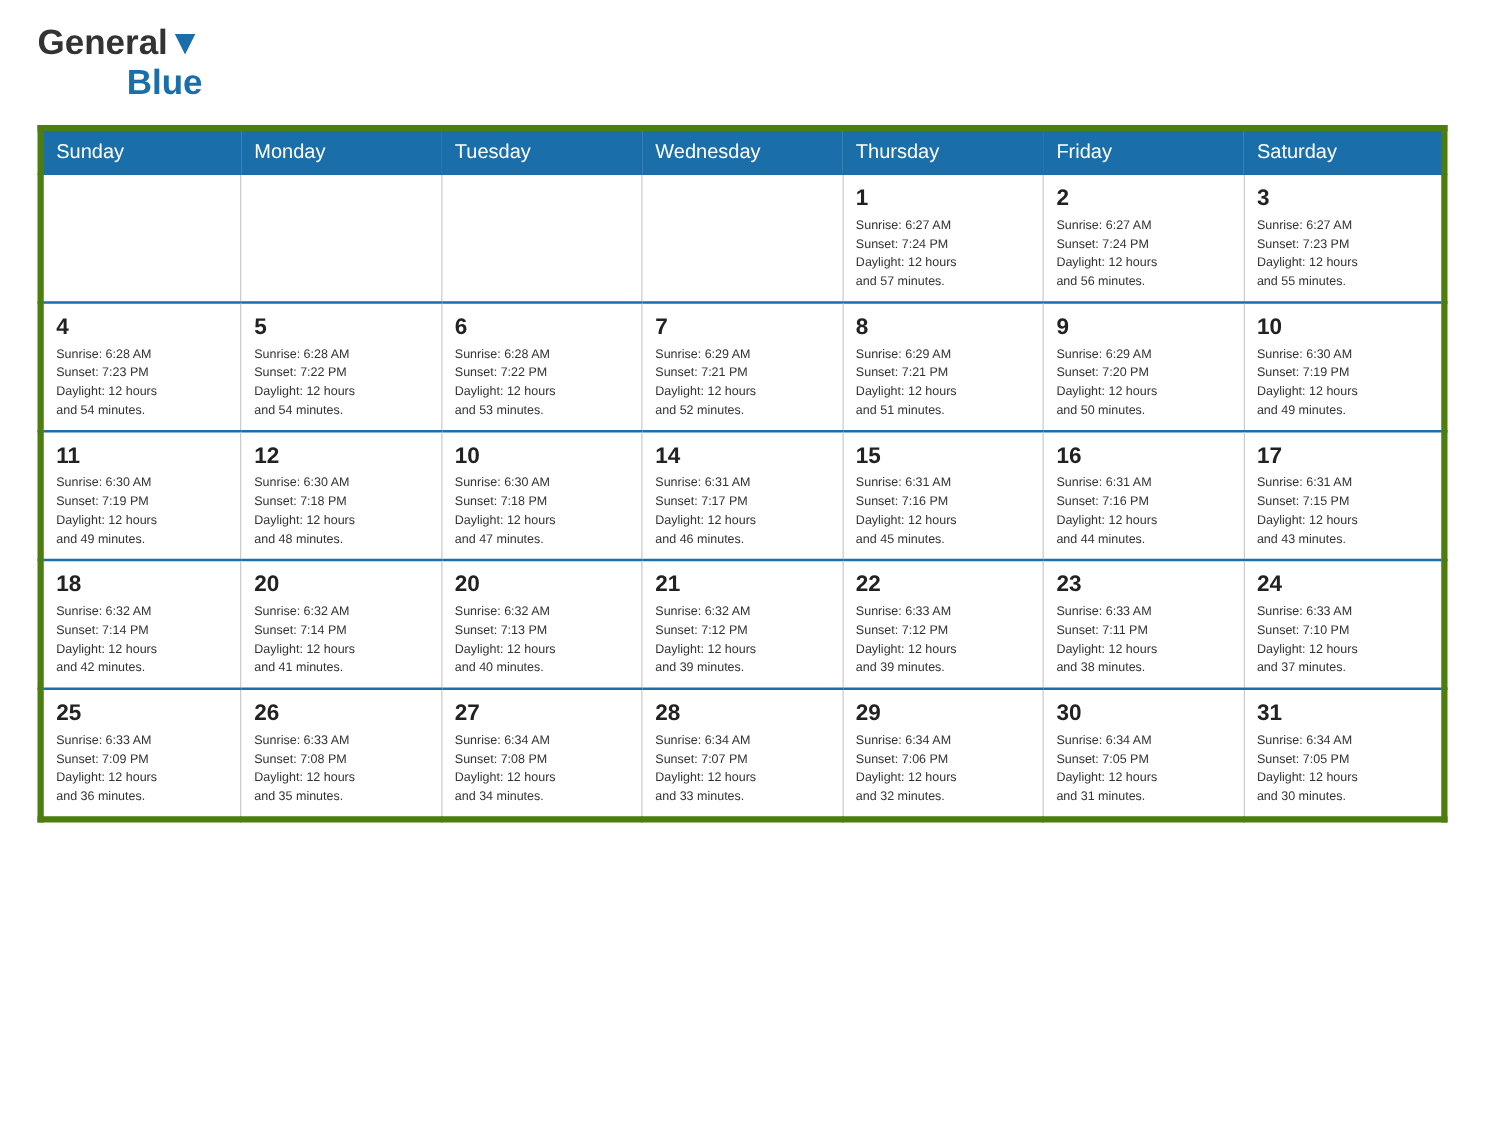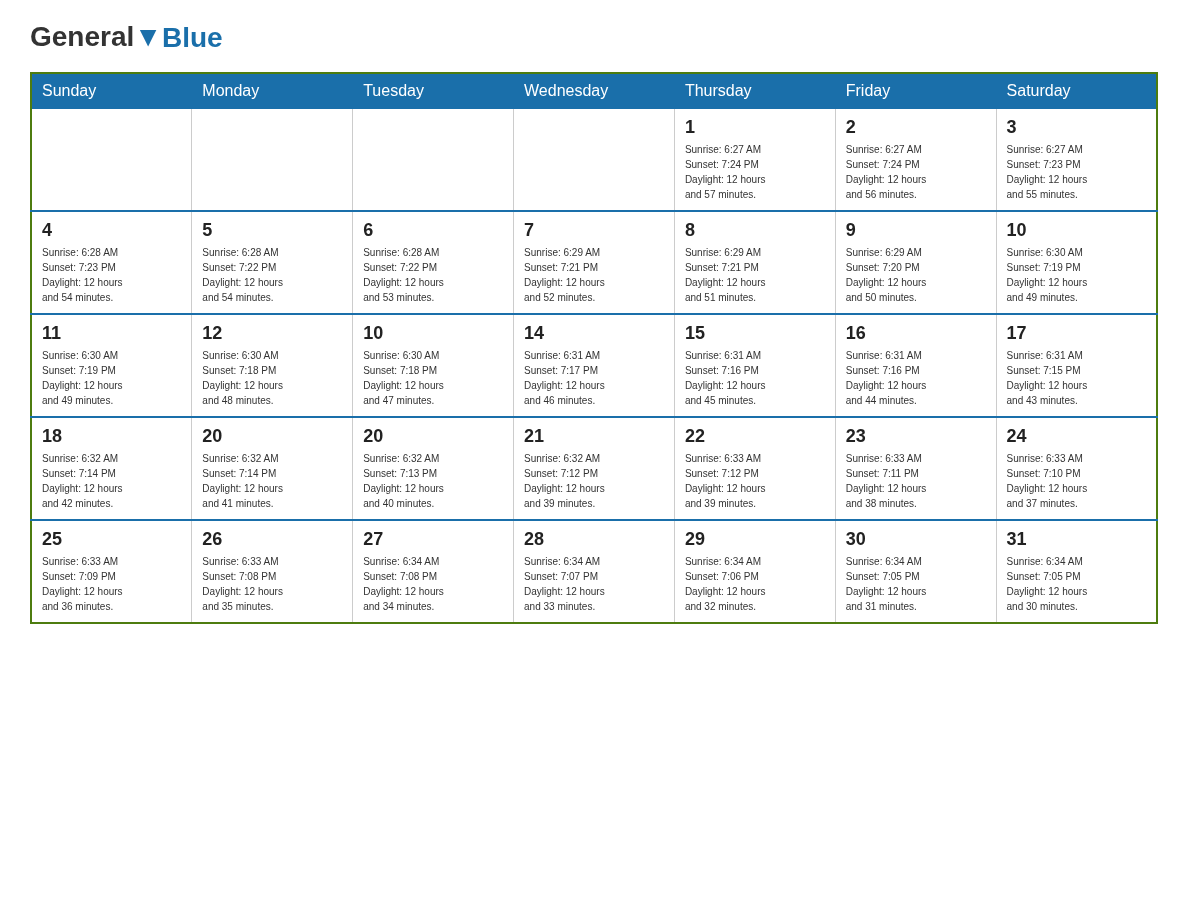--- a/index.html
+++ b/index.html
@@ -12,22 +12,22 @@
       padding: 20px 30px;
     }
     .header {
       display: flex;
       justify-content: space-between;
       align-items: flex-start;
       margin-bottom: 18px;
     }
     .logo {
       display: flex;
-      flex-direction: row;
-      align-items: center;
+      flex-direction: column;
+      align-items: flex-end;
     }
     .logo-text {
       font-size: 28px;
       font-weight: bold;
       color: #333;
       line-height: 1;
     }
     .logo-text span {
       color: #1a6faa;
     }
@@ -47,21 +47,21 @@
       line-height: 1;
     }
     .location {
       font-size: 22px;
       color: #555;
       margin-top: 6px;
     }
     .calendar {
       width: 100%;
       border-collapse: collapse;
-      border: 2px solid #4d7c0f;
+      border: 5px solid #4d7c0f;
     }
     .calendar th {
       background-color: #1a6faa;
       color: #fff;
       text-align: left;
       padding: 8px 10px;
       font-size: 16px;
       font-weight: normal;
       border: 1px solid #1a6faa;
     }

